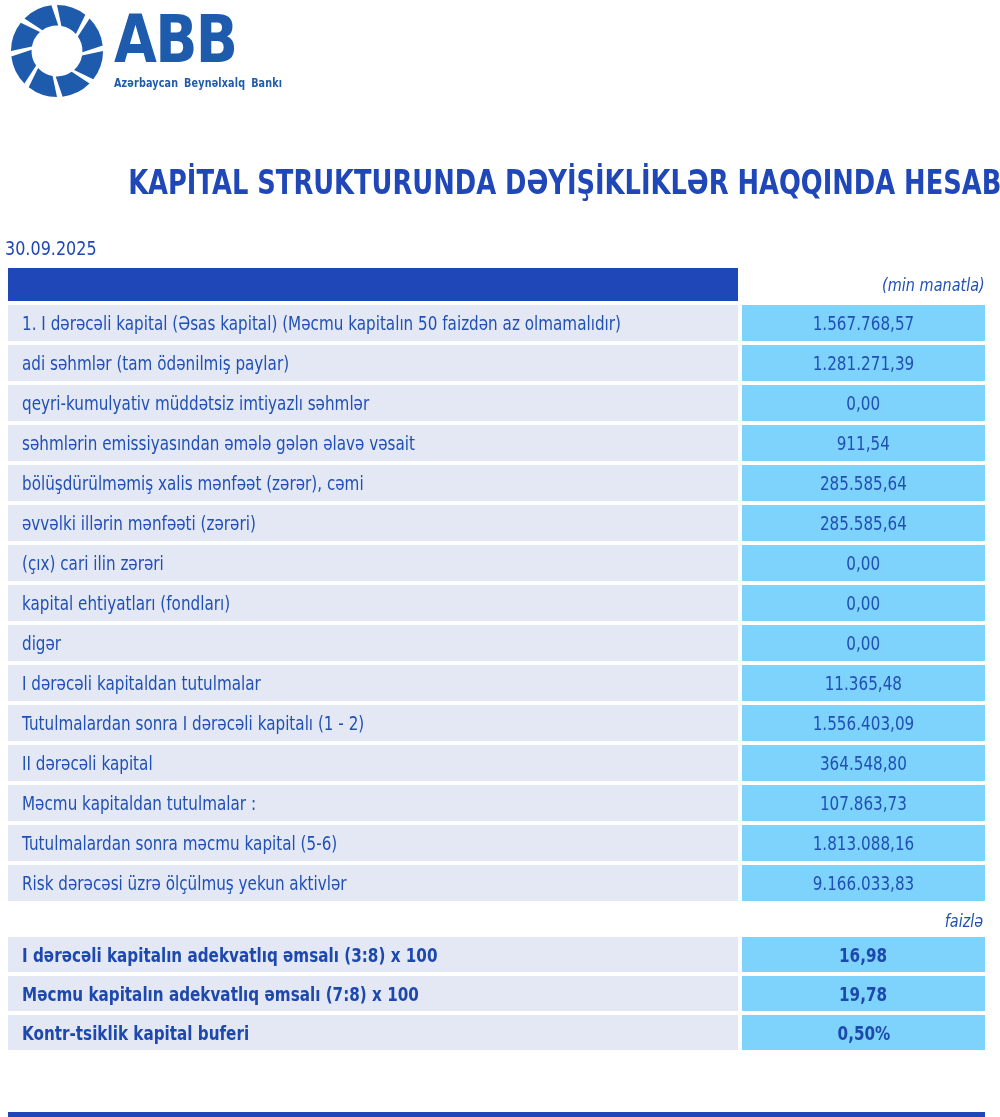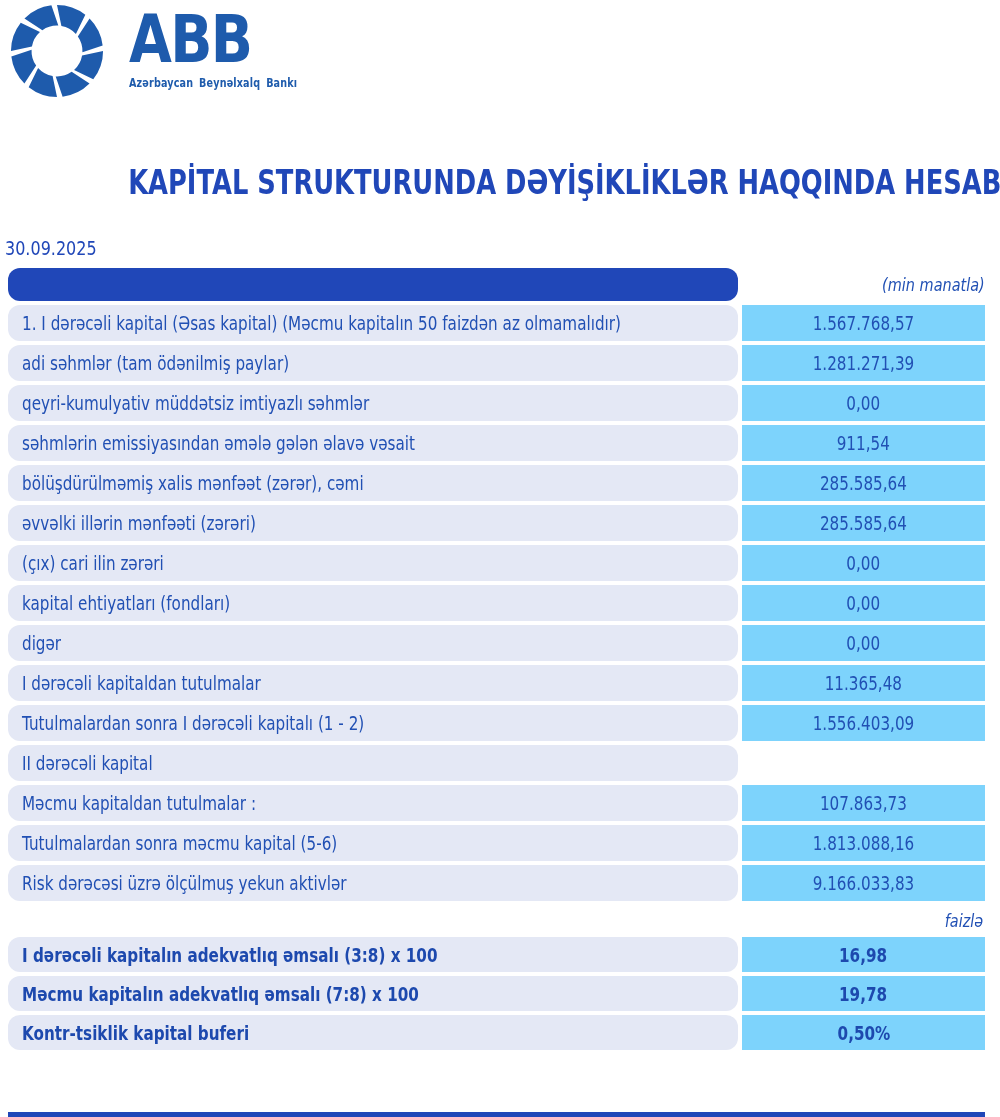--- a/index.html
+++ b/index.html
@@ -15,21 +15,20 @@
     font-family: "DejaVu Sans", "Liberation Sans", sans-serif;
   }
 
   
   .logo-block {
     position: absolute;
     top: 2px;
     left: 8px;
     display: flex;
     align-items: flex-start;
-    gap: 15px;
   }
   .logo-mark {
     width: 98px;
     height: 98px;
     flex: 0 0 auto;
   }
   .logo-text {
     margin-left: 8px;
     padding-top: 6px;
   }
@@ -99,21 +98,20 @@
     margin-bottom: 4px;
   }
   .t-row .cell-label {
     width: 730px;
     margin-right: 4px;
     background: #e4e8f5;
     display: flex;
     align-items: center;
     box-sizing: border-box;
     padding-left: 14px;
-    border-radius: 12px;
   }
   .t-row .cell-value {
     width: 243px;
     background: #7dd3fc;
     display: flex;
     align-items: center;
     justify-content: center;
   }
   .t-row.header-row {
     height: 33px;
@@ -302,20 +300,23 @@
         <span class="cell-text">Tutulmalardan  sonra I dərəcəli kapitalı (1 - 2)</span>
       </div>
     <div class="cell-value">
         <span class="cell-num">1.556.403,09</span>
       </div>
   </div>
   <div class="t-row data-row">
     <div class="cell-label">
         <span class="cell-text">II dərəcəli  kapital</span>
       </div>
+    <div class="cell-value">
+        <span class="cell-num">364.548,80</span>
+      </div>
   </div>
   <div class="t-row data-row">
     <div class="cell-label">
         <span class="cell-text">Məcmu kapitaldan tutulmalar :</span>
       </div>
     <div class="cell-value">
         <span class="cell-num">107.863,73</span>
       </div>
   </div>
   <div class="t-row data-row">

